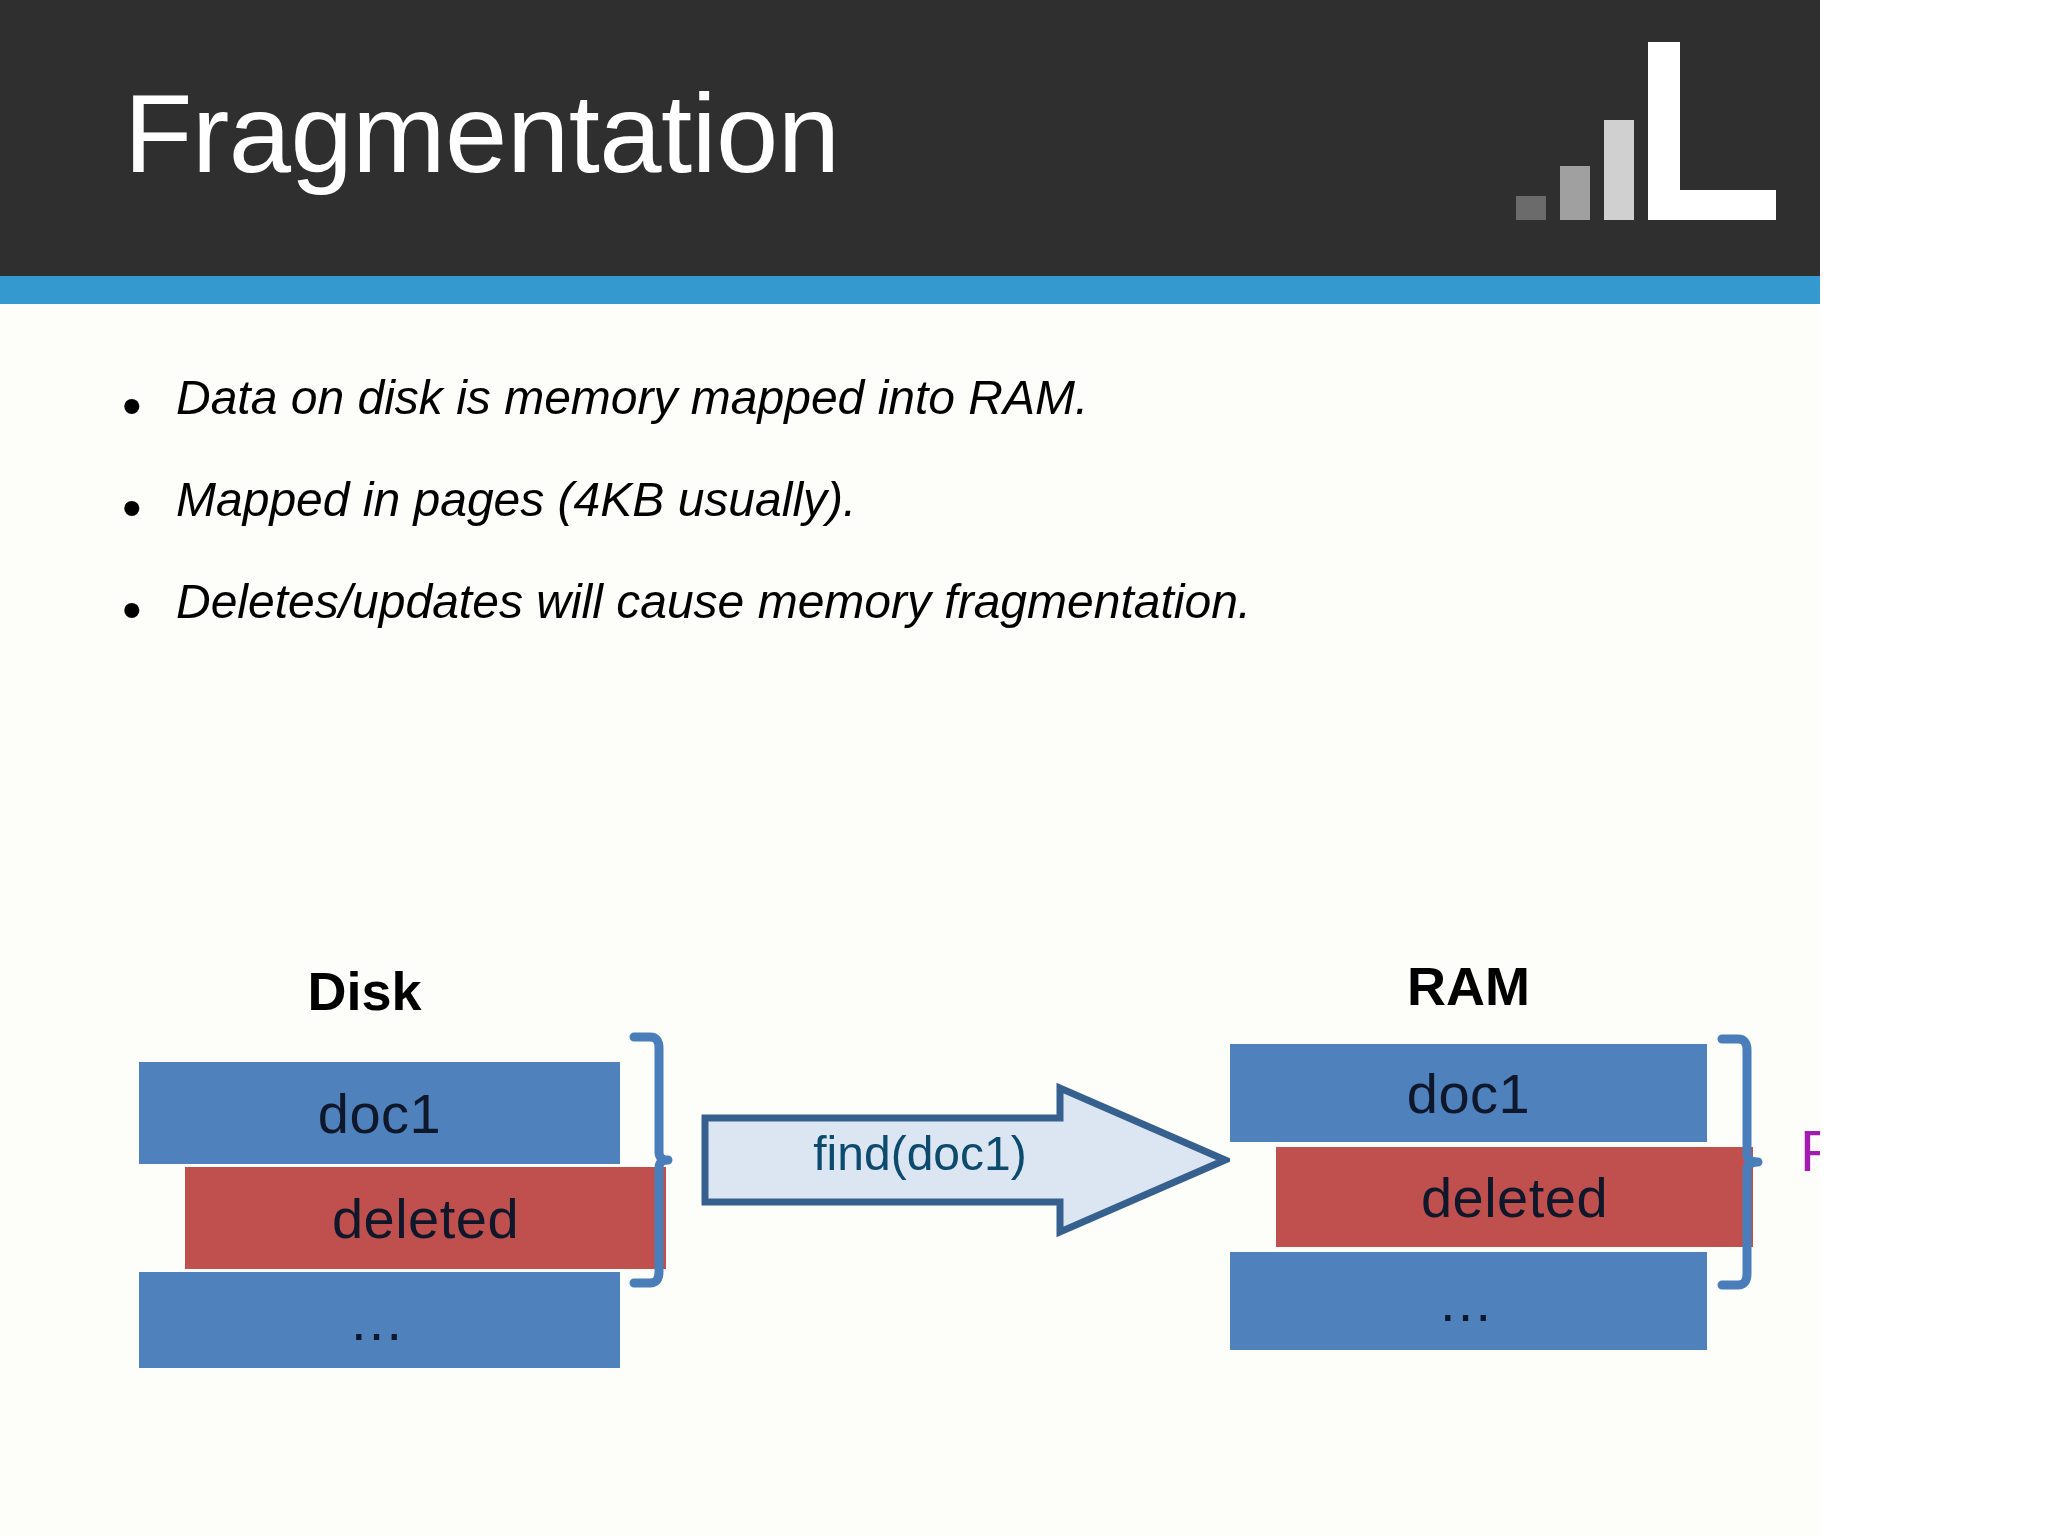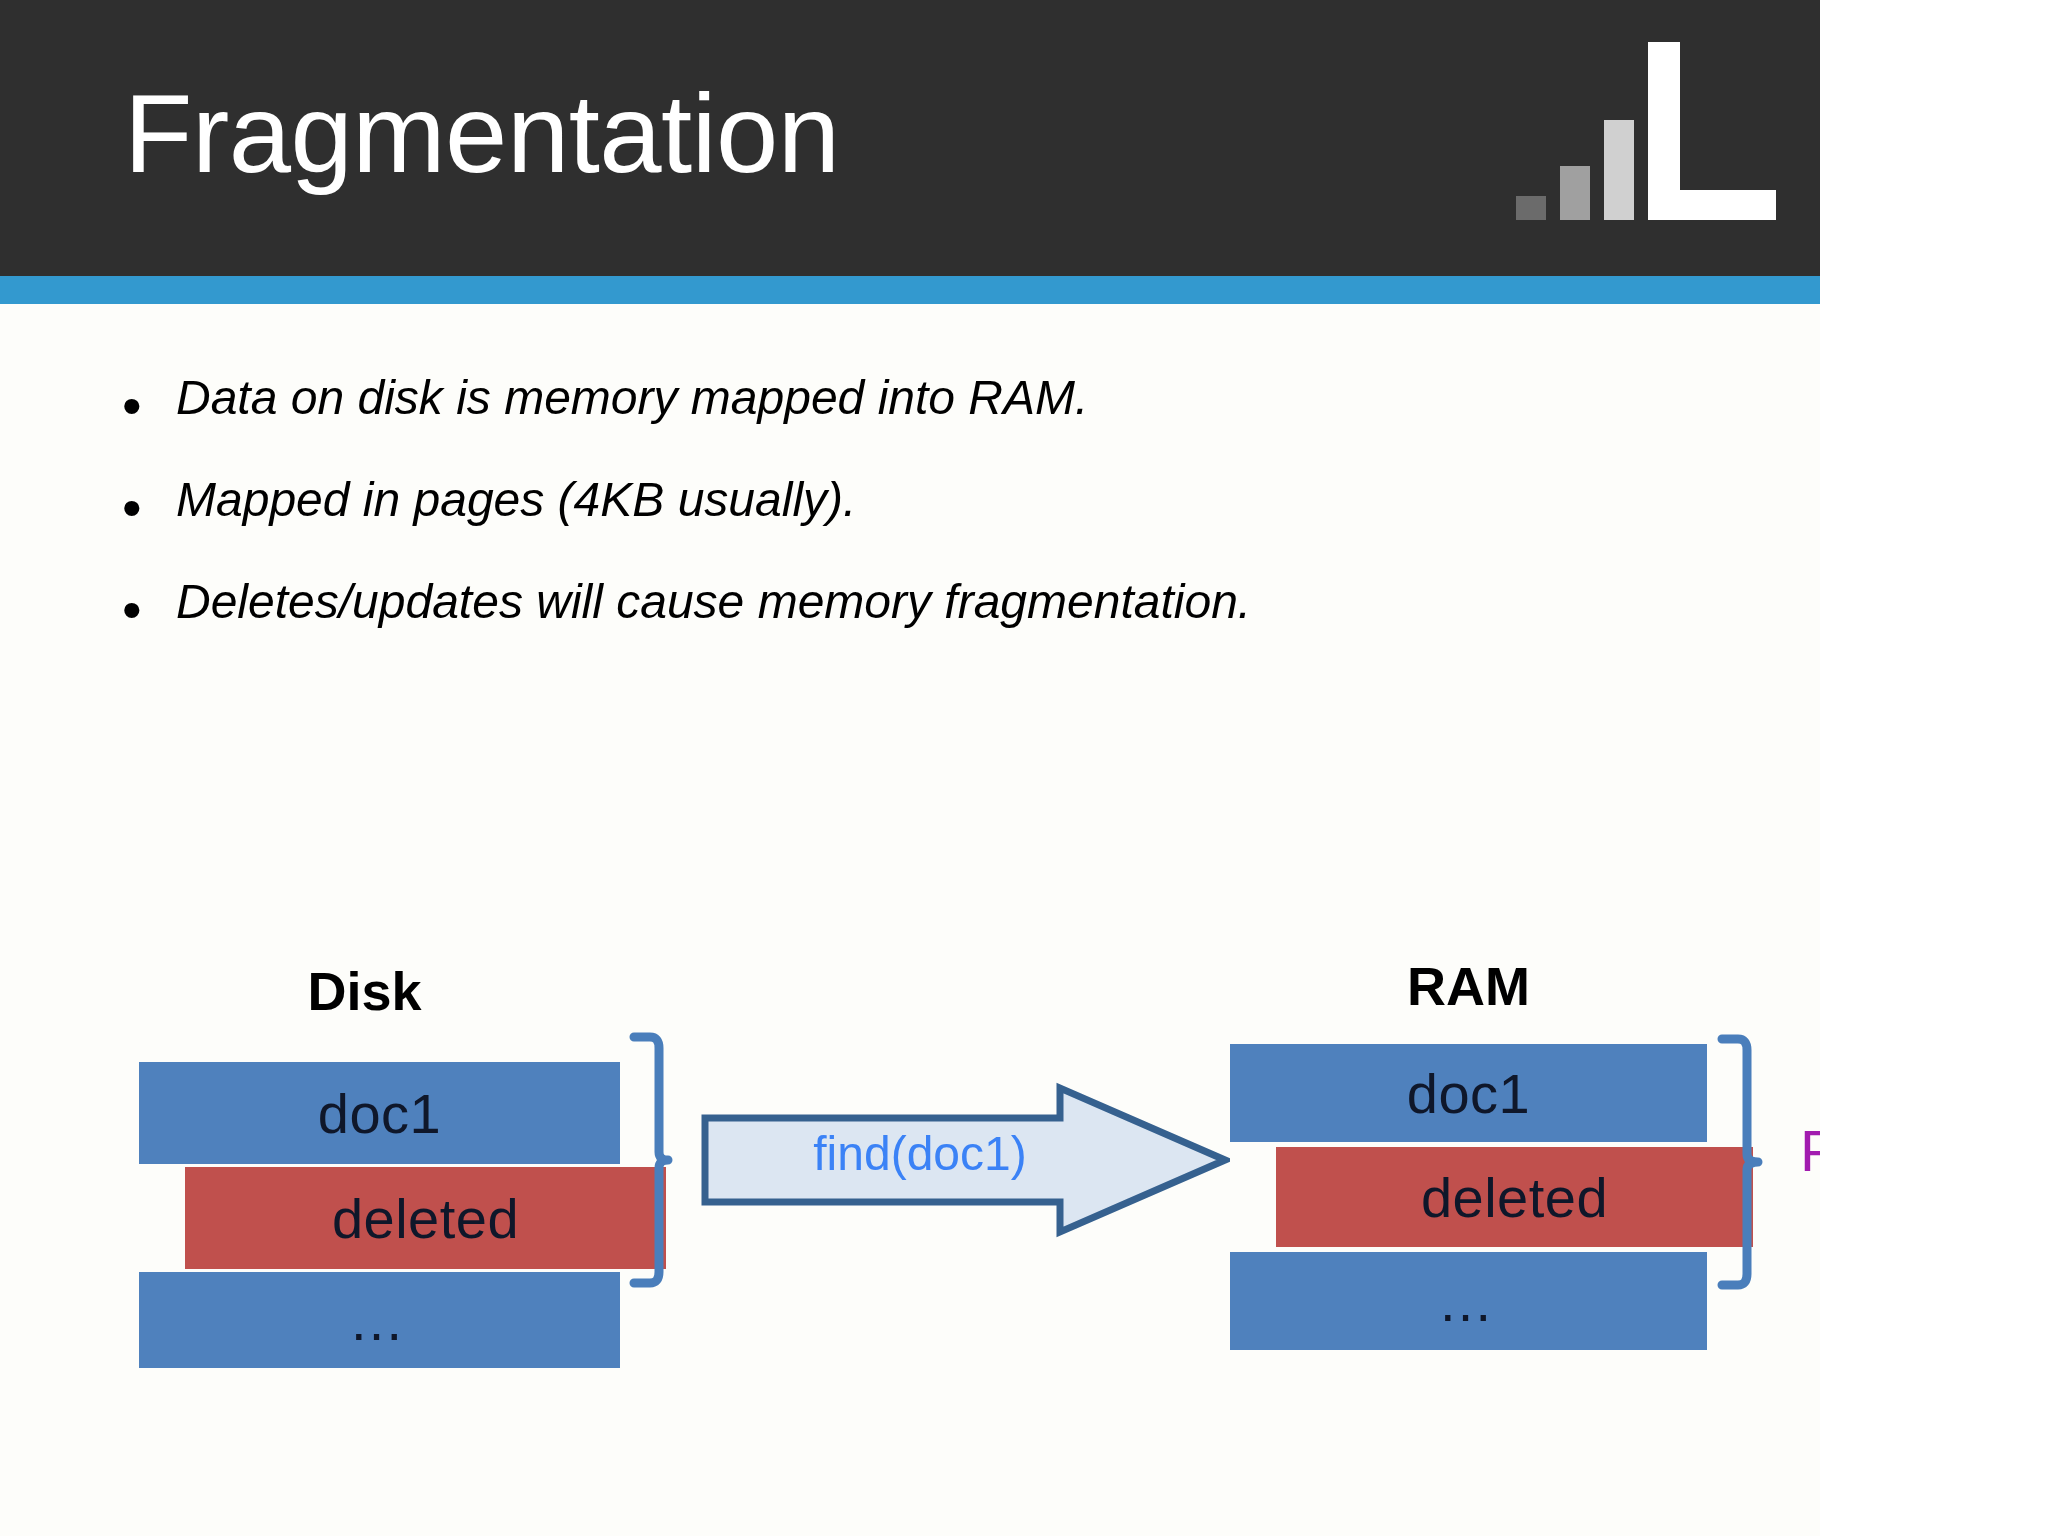--- a/index.html
+++ b/index.html
@@ -134,21 +134,21 @@
 
   
   #find-arrow { position: absolute; left: 700px; top: 1080px; width: 530px; height: 160px; }
   #find-arrow-label {
     position: absolute;
     left: 700px;
     top: 1126px;
     width: 440px;
     text-align: center;
     font-size: 48px;
-    color: #3b82f6;
+    color: #0c4a6e;
   }
 
   #page-label {
     position: absolute;
     left: 1800px;
     top: 1117px;
     font-size: 58px;
     color: #a21caf;
   }
 </style>

